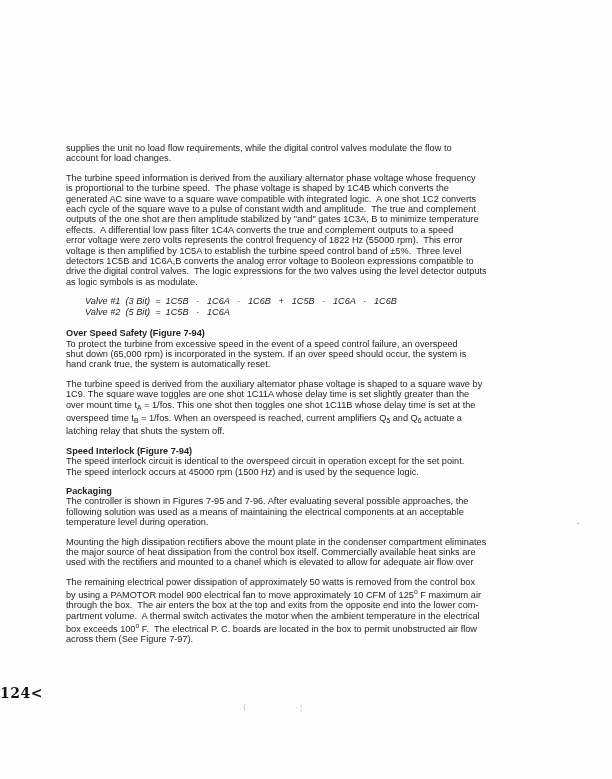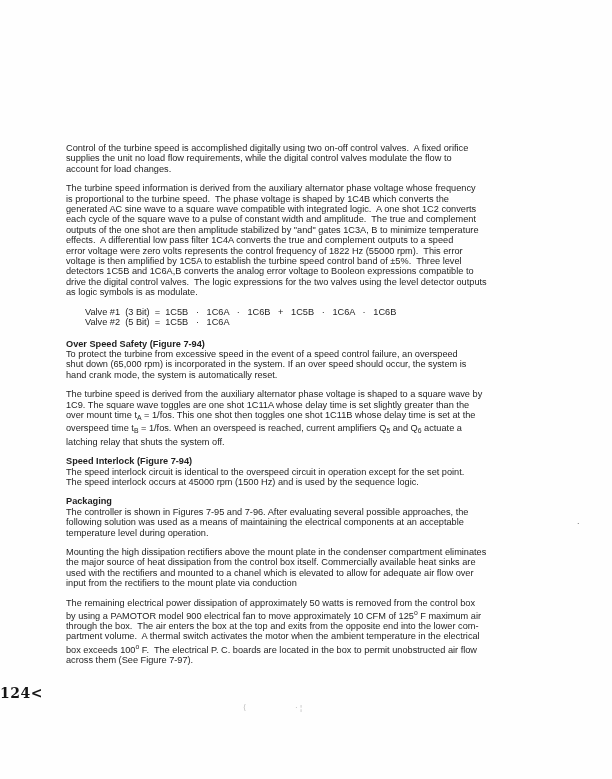--- a/index.html
+++ b/index.html
@@ -17,21 +17,21 @@
   }
   .text-col{
     position:absolute;
     left:66px;top:143px;width:494px;
     font-size:9.2px;
     line-height:10.4px;
     color:#1e1e1e;
   }
   .block{margin:0 0 9px 0;}
   .block.heading{font-weight:bold;margin-bottom:0;}
-  .block.equations{margin:7px 0 11px 0;padding-left:19px;}
+  .block.equations{margin:7px 0 11px 0;padding-left:19px;font-style:italic;}
   .text-line{white-space:pre;}
   .sub{font-size:6.8px;vertical-align:-2px;}
   .sup{font-size:6.8px;vertical-align:3.5px;}
   .page-number{
     position:absolute;left:0;right:0;top:685px;
     text-align:left;
     font-family:"DejaVu Serif",serif;
     font-weight:bold;
     font-size:14px;
     letter-spacing:0.5px;
@@ -46,21 +46,20 @@
     position:absolute;left:577px;top:516px;
     color:#6a6a6a;font-size:9px;
   }
 </style>
 </head>
 <body>
 
 <div class="page">
   <div class="text-col">
       <div class="block para">
-        <div class="text-line"><span>Control of the turbine speed is accomplished digitally using two on-off control valves.  A fixed orifice</span></div>
         <div class="text-line"><span>supplies the unit no load flow requirements, while the digital control valves modulate the flow to</span></div>
         <div class="text-line"><span>account for load changes.</span></div>
       </div>
       <div class="block para">
         <div class="text-line"><span>The turbine speed information is derived from the auxiliary alternator phase voltage whose frequency</span></div>
         <div class="text-line"><span>is proportional to the turbine speed.  The phase voltage is shaped by 1C4B which converts the</span></div>
         <div class="text-line"><span>generated AC sine wave to a square wave compatible with integrated logic.  A one shot 1C2 converts</span></div>
         <div class="text-line"><span>each cycle of the square wave to a pulse of constant width and amplitude.  The true and complement</span></div>
         <div class="text-line"><span>outputs of the one shot are then amplitude stabilized by "and" gates 1C3A, B to minimize temperature</span></div>
         <div class="text-line"><span>effects.  A differential low pass filter 1C4A converts the true and complement outputs to a speed</span></div>
@@ -71,21 +70,21 @@
         <div class="text-line"><span>as logic symbols is as modulate.</span></div>
       </div>
       <div class="block equations">
         <div class="text-line"><span>Valve #1  (3 Bit)  =  1C5B   ·   1C6A   ·   1C6B   +   1C5B   ·   1C6A   ·   1C6B</span></div>
         <div class="text-line"><span>Valve #2  (5 Bit)  =  1C5B   ·   1C6A</span></div>
       </div>
       <div class="block heading">Over Speed Safety (Figure 7-94)</div>
       <div class="block para">
         <div class="text-line"><span>To protect the turbine from excessive speed in the event of a speed control failure, an overspeed</span></div>
         <div class="text-line"><span>shut down (65,000 rpm) is incorporated in the system. If an over speed should occur, the system is</span></div>
-        <div class="text-line"><span>hand crank mode, the system is automatically reset.</span></div>
+        <div class="text-line"><span>hand crank true, the system is automatically reset.</span></div>
       </div>
       <div class="block para">
         <div class="text-line"><span>The turbine speed is derived from the auxiliary alternator phase voltage is shaped to a square wave by</span></div>
         <div class="text-line"><span>1C9. The square wave toggles are one shot 1C11A whose delay time is set slightly greater than the</span></div>
         <div class="text-line"><span>over mount time t</span><span class="sub">A</span><span> = 1/fos. This one shot then toggles one shot 1C11B whose delay time is set at the</span></div>
         <div class="text-line"><span>overspeed time t</span><span class="sub">B</span><span> = 1/fos. When an overspeed is reached, current amplifiers Q</span><span class="sub">5</span><span> and Q</span><span class="sub">6</span><span> actuate a</span></div>
         <div class="text-line"><span>latching relay that shuts the system off.</span></div>
       </div>
       <div class="block heading">Speed Interlock (Figure 7-94)</div>
       <div class="block para">
@@ -95,21 +94,20 @@
       <div class="block heading">Packaging</div>
       <div class="block para">
         <div class="text-line"><span>The controller is shown in Figures 7-95 and 7-96. After evaluating several possible approaches, the</span></div>
         <div class="text-line"><span>following solution was used as a means of maintaining the electrical components at an acceptable</span></div>
         <div class="text-line"><span>temperature level during operation.</span></div>
       </div>
       <div class="block para">
         <div class="text-line"><span>Mounting the high dissipation rectifiers above the mount plate in the condenser compartment eliminates</span></div>
         <div class="text-line"><span>the major source of heat dissipation from the control box itself. Commercially available heat sinks are</span></div>
         <div class="text-line"><span>used with the rectifiers and mounted to a chanel which is elevated to allow for adequate air flow over</span></div>
-        <div class="text-line"><span>input from the rectifiers to the mount plate via conduction</span></div>
       </div>
       <div class="block para">
         <div class="text-line"><span>The remaining electrical power dissipation of approximately 50 watts is removed from the control box</span></div>
         <div class="text-line"><span>by using a PAMOTOR model 900 electrical fan to move approximately 10 CFM of 125</span><span class="sup">o</span><span> F maximum air</span></div>
         <div class="text-line"><span>through the box.  The air enters the box at the top and exits from the opposite end into the lower com-</span></div>
         <div class="text-line"><span>partment volume.  A thermal switch activates the motor when the ambient temperature in the electrical</span></div>
         <div class="text-line"><span>box exceeds 100</span><span class="sup">o</span><span> F.  The electrical P. C. boards are located in the box to permit unobstructed air flow</span></div>
         <div class="text-line"><span>across them (See Figure 7-97).</span></div>
       </div>
     </div>

